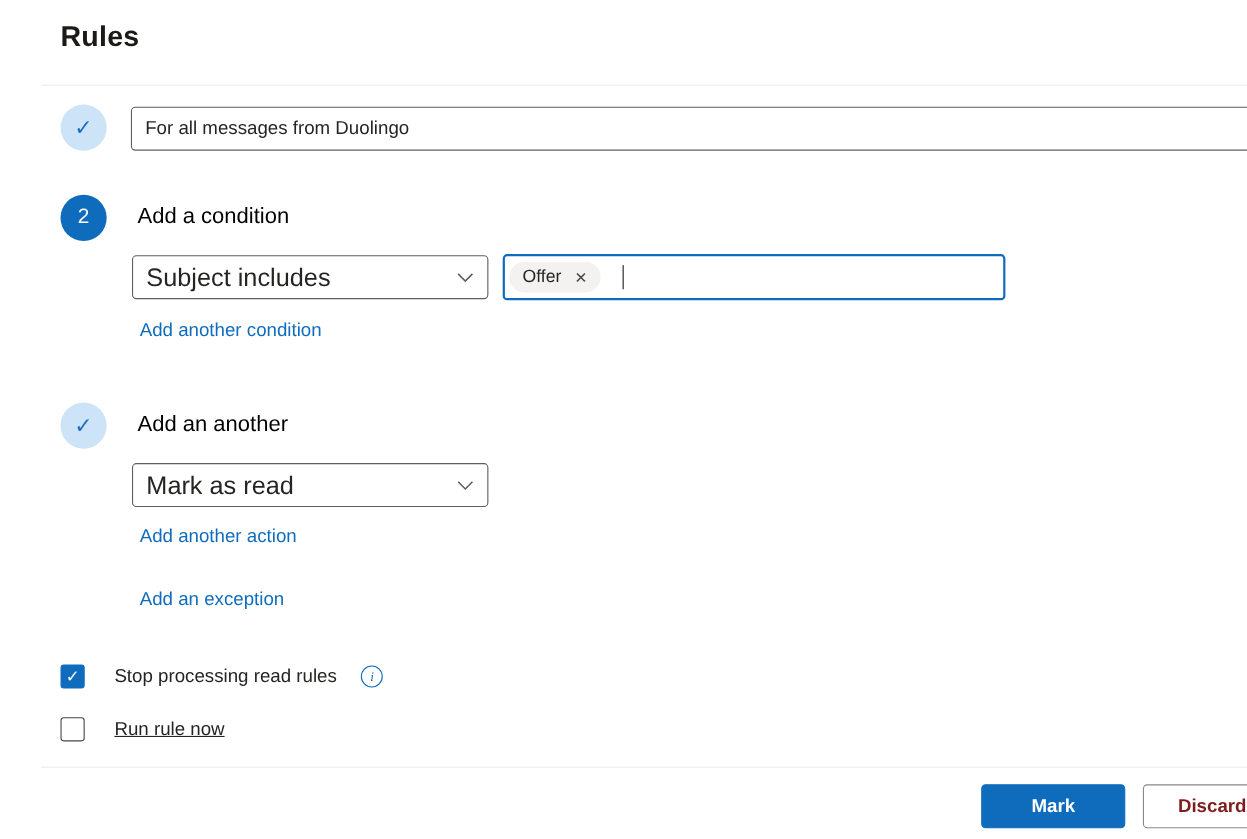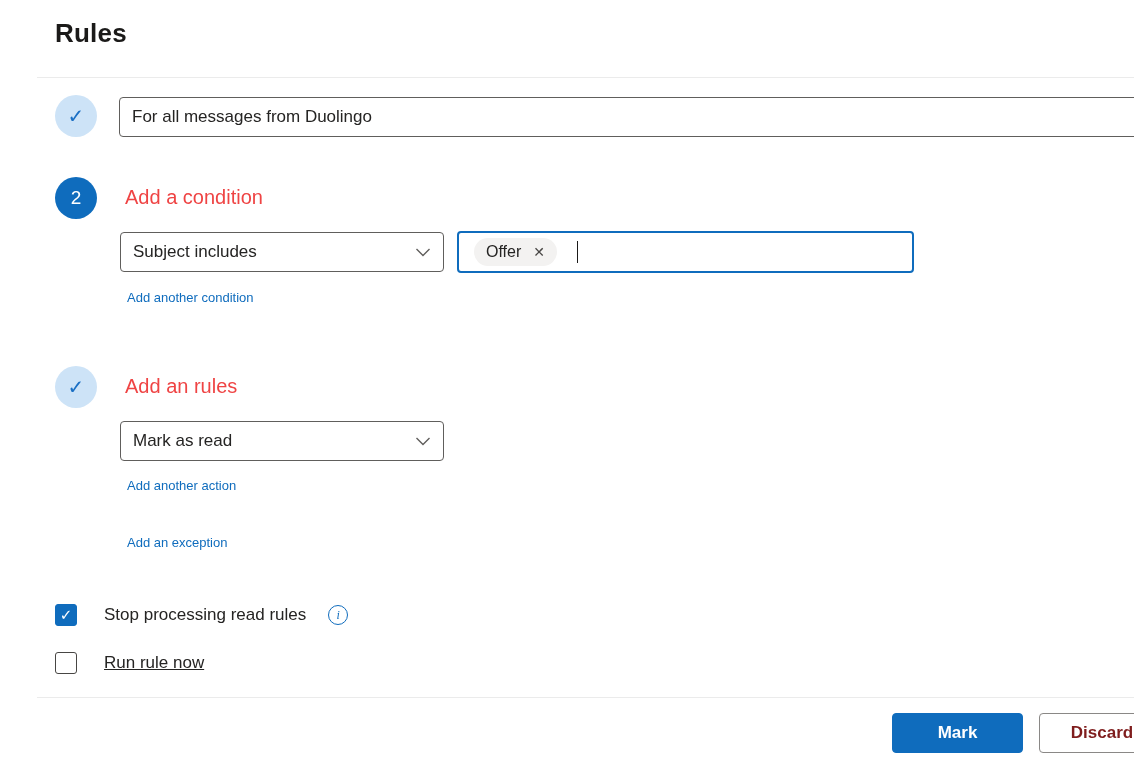--- a/index.html
+++ b/index.html
@@ -76,42 +76,42 @@
     padding: 0 12px;
     outline: none;
     width: 100%;
     height: 100%;
   }
   .name-input-wrap { left: 82px; top: 97px; width: 1020px; height: 40px; }
 
   .section-heading {
     font-size: 20px;
     font-weight: 400;
-    color: #ef4444;
+    color: #000000;
   }
 
   .dropdown {
     border: 1px solid #605e5c;
     border-radius: 4px;
     background: #fff;
     display: flex;
     align-items: center;
     justify-content: space-between;
     padding: 0 12px;
     cursor: pointer;
   }
-  .dropdown .dd-label { font-size: 17px; color: #252423; }
+  .dropdown .dd-label { font-size: 23px; color: #252423; }
 
   .value-input {
     border: 2px solid #0f6cbd;
     border-radius: 4px;
     background: #fff;
     display: flex;
     align-items: center;
-    padding: 0 15px;
+    padding: 0 4px;
   }
   .chip {
     display: inline-flex;
     align-items: center;
     gap: 12px;
     background: #f3f2f1;
     border-radius: 14px;
     height: 28px;
     padding: 0 12px;
     font-size: 16px;
@@ -125,21 +125,21 @@
   }
   .caret {
     width: 1px; height: 22px;
     background: #1b1a19;
     margin-left: 20px;
     animation: blink 1.1s steps(1) infinite;
   }
   @keyframes blink { 50% { opacity: 0; } }
 
   .link {
-    font-size: 13px;
+    font-size: 17px;
     color: #0f6cbd;
     text-decoration: none;
     cursor: pointer;
     display: inline-block;
   }
 
   
   .cb-row {
     display: flex;
     align-items: center;
@@ -248,21 +248,21 @@
       <span class="chip-x">✕</span>
     </span>
     <span class="caret"></span>
   </div>
 
   <a class="abs link" style="left:90px; top:290px;">Add another condition</a>
 
   <div class="abs step-circle done" style="left:18px; top:366px;">
     <span>✓</span>
   </div>
-  <div class="abs section-heading" style="left:88px; top:375px;">Add an rules</div>
+  <div class="abs section-heading" style="left:88px; top:375px;">Add an another</div>
 
   <div class="abs dropdown" style="left:83px; top:421px; width:324px; height:40px;">
     <span class="dd-label">Mark as read</span>
     <span>
       <svg class="chev-svg" width="16" height="9" viewBox="0 0 16 9">
         <path d="M1.5 1 L8 7.5 L14.5 1" fill="none" stroke="#605e5c" stroke-width="1.4"></path>
       </svg>
     </span>
   </div>
 

